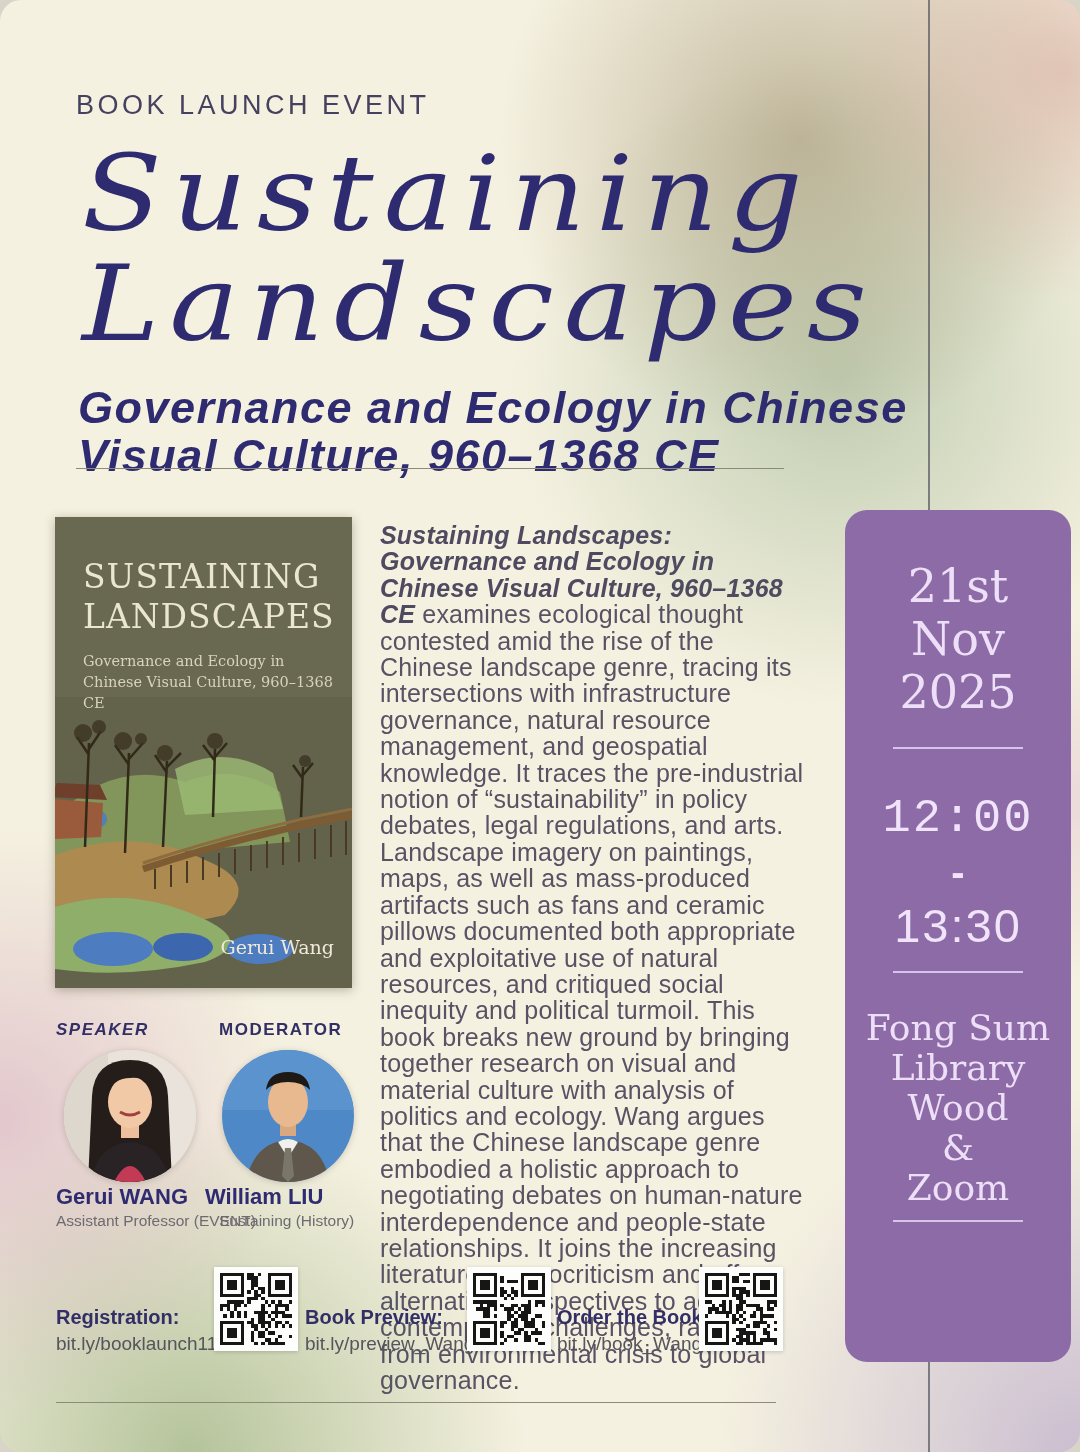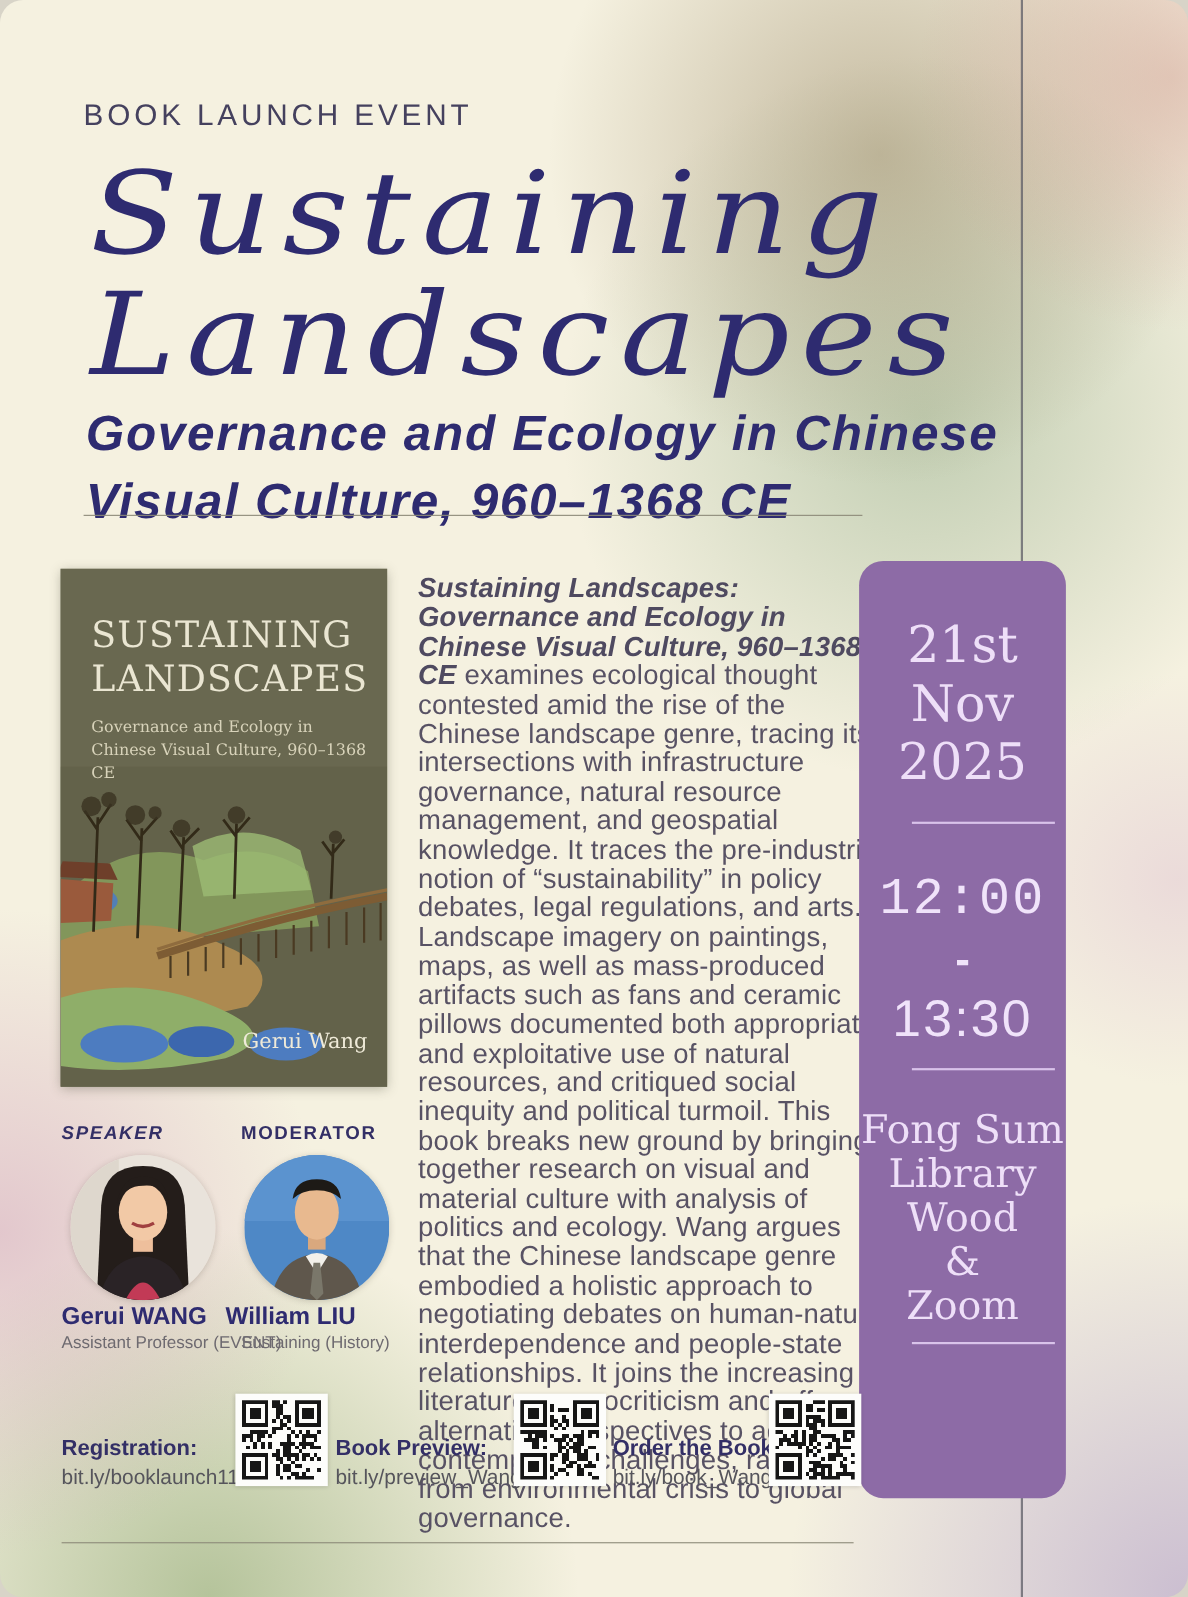--- a/index.html
+++ b/index.html
@@ -26,21 +26,21 @@
   
   .eyebrow{ position:absolute; left:76px; top:90px; font-size:27px; letter-spacing:3.5px;
             color:#45415e; font-weight:400; }
   .big-title{ position:absolute; left:82px; font-family:"DejaVu Serif", serif; font-style:italic;
               color:#2e2b70; font-size:104px; line-height:104px; letter-spacing:9px;
               transform:scaleX(1.12); transform-origin:left top; white-space:nowrap; }
   .big-title.l1{ top:142px; }
   .big-title.l2{ top:252px; }
   .subtitle{ position:absolute; left:78px; font-size:45px; font-style:italic; font-weight:700;
              color:#2e2b70; letter-spacing:1.5px; white-space:nowrap; }
-  .subtitle.l1{ top:368px; }
+  .subtitle.l1{ top:382px; }
   .subtitle.l2{ top:430px; }
   .rule{ position:absolute; height:1px; background:#8d8a79; }
   .rule.top{ left:76px; top:468px; width:708px; }
   .rule.bottom{ left:56px; top:1402px; width:720px; }
 
   
   .cover{ position:absolute; left:55px; top:517px; width:297px; height:471px;
           background:#696850; box-shadow:0 2px 10px rgba(60,60,40,.35); overflow:hidden; }
   .cover svg.paint{ position:absolute; inset:0; width:100%; height:100%; }
   .cover .c-title{ position:absolute; left:28px; top:40px; font-family:"DejaVu Serif", serif;
@@ -61,21 +61,21 @@
   .person-label.speaker{ left:56px;font-style:italic; } .person-label.moderator{ left:219px; }
   .avatar{ position:absolute; top:1050px; width:132px; height:132px; border-radius:50%;
            overflow:hidden; box-shadow:0 1px 6px rgba(80,70,60,.25); }
   .avatar.speaker{ left:64px; } .avatar.moderator{ left:222px; }
   .person-name{ position:absolute; top:1184px; font-size:22px; font-weight:700; color:#2e2b70; }
   .person-name.speaker{ left:56px; } .person-name.moderator{ left:205px; }
   .person-role{ position:absolute; top:1212px; font-size:15.5px; color:#6e6a70; }
   .person-role.speaker{ left:56px; } .person-role.moderator{ left:219px; }
 
   
-  .panel{ position:absolute; left:781px; top:510px; width:188px; height:852px;
+  .panel{ position:absolute; left:845px; top:510px; width:226px; height:852px;
           background:#8d6ba6; border-radius:22px; }
   .panel > div{ position:absolute; width:100%; text-align:center; }
   .p-serif{ font-family:"DejaVu Serif", serif; color:#eedff8; }
   .p-date{ top:50px; font-size:46px; line-height:53px; }
   .p-divider{ left:48px !important; width:130px !important; height:2px; background:#d9c3ea; }
   .p-div1{ top:237px; } .p-div2{ top:461px; } .p-div3{ top:710px; }
   .p-time{ color:#f0e3fa; font-size:47px; letter-spacing:2px; font-weight:400; }
   .p-time.start{ top:282px;font-family:Liberation Mono, monospace; } .p-time.end{ top:388px; }
   .p-dash{ top:340px; color:#f0e3fa; font-size:40px; font-weight:700; }
   .p-venue{ top:498px; font-size:36px; line-height:40px; }

